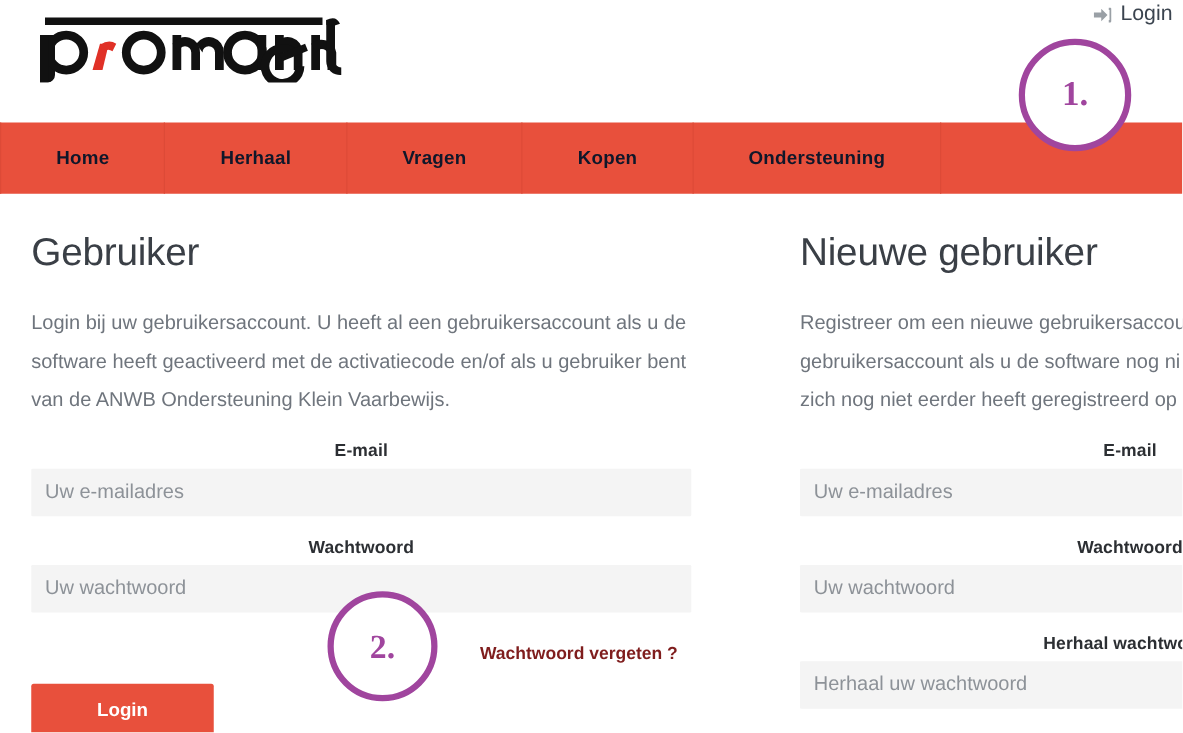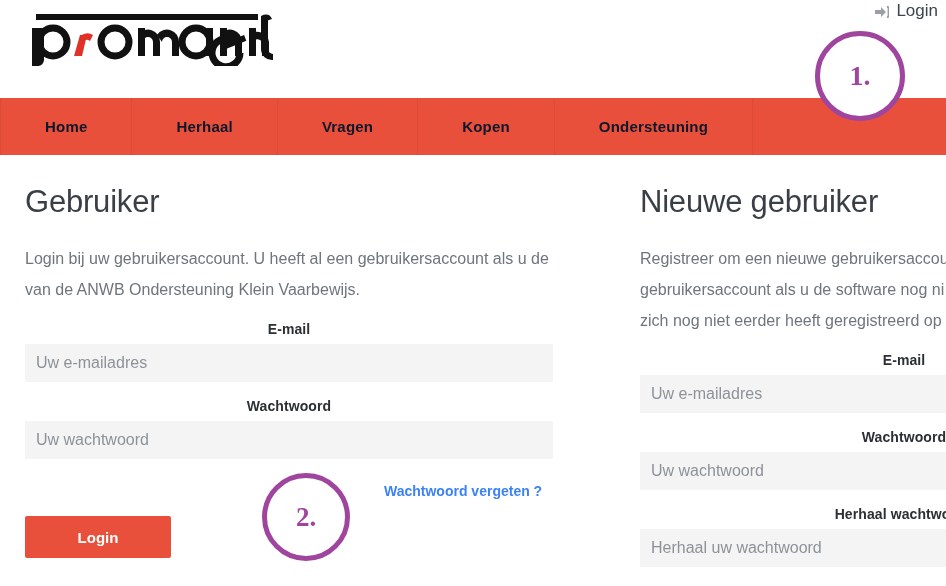--- a/index.html
+++ b/index.html
@@ -152,21 +152,21 @@
     position: relative;
     height: 36px;
     margin-top: 18px;
   }
   .forgot-link {
     position: absolute;
     left: 359px;
     top: 6px;
     font-size: 14px;
     font-weight: bold;
-    color: #3b82f6;
+    color: #7f1d1d;
     text-decoration: none;
     cursor: pointer;
     white-space: nowrap;
   }
 
   .submit-button {
     display: block;
     margin-top: 3px;
     width: 146px;
     height: 42px;
@@ -278,20 +278,21 @@
     </div>
   </nav>
 
   <div class="content">
 
     <section class="col col-left">
       <h2>Gebruiker</h2>
 
       <p class="intro">
         <span>Login bij uw gebruikersaccount. U heeft al een gebruikersaccount als u de</span>
+        <span>software heeft geactiveerd met de activatiecode en/of als u gebruiker bent</span>
         <span>van de ANWB Ondersteuning Klein Vaarbewijs.</span>
       </p>
 
       <div class="field">
         <label class="field-label">E-mail</label>
         <input class="field-input" type="text" placeholder="Uw e-mailadres" style="">
       </div>
 
       <div class="field">
         <label class="field-label">Wachtwoord</label>

